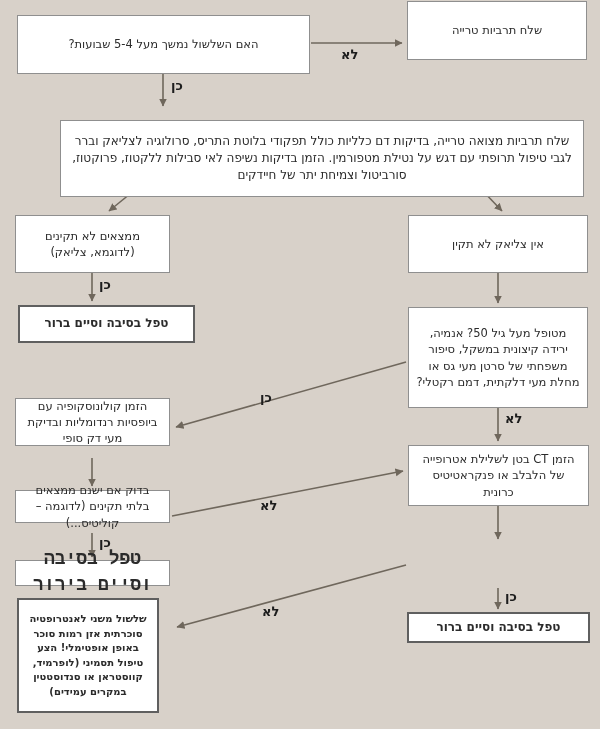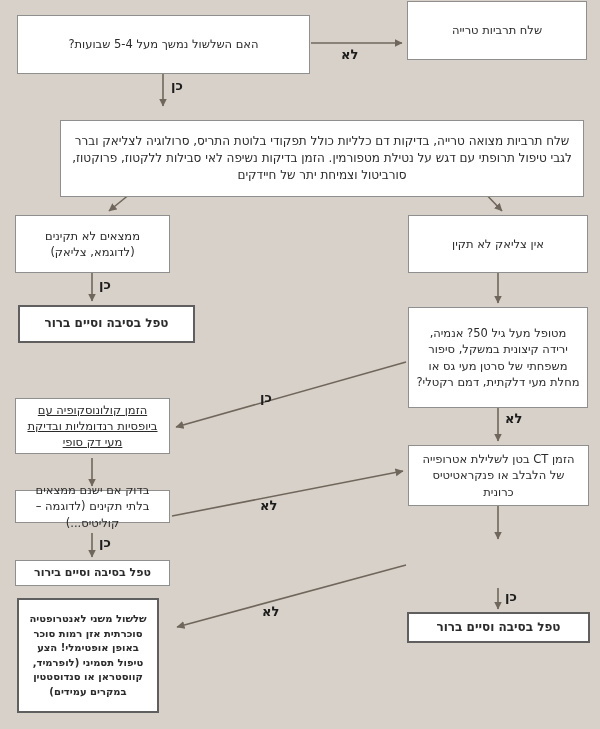--- a/index.html
+++ b/index.html
@@ -29,21 +29,22 @@
     box-sizing:border-box;
     direction:rtl;
   }
   .node.emph{
     font-weight:bold;
     border:2px solid #5f5f5f;
     font-size:12px;
   }
   .node.bold-thin{
     font-weight:bold;
-    font-size:11px;
+    font-size:18px;
+    font-family:Liberation Mono, monospace;
   }
   .edge-label{
     position:absolute;
     font-weight:bold;
     font-size:13px;
     color:#1d1d1d;
     direction:rtl;
     white-space:nowrap;
   }
   svg.connectors{
@@ -91,21 +92,21 @@
   <div class="node" style="left:16px;top:120px;width:524px;height:77px;font-size:12px;margin-left:44px;">שלח תרביות מצואה טרייה, בדיקות דם כלליות כולל תפקודי בלוטת התריס, סרולוגיה לצליאק וברר לגבי טיפול תרופתי עם דגש על נטילת מטפורמין. הזמן בדיקות נשיפה לאי סבילות ללקטוז, פרוקטוז, סורביטול וצמיחת יתר של חיידקים</div>
 
   <div class="node" style="left:15px;top:215px;width:155px;height:58px;">ממצאים לא תקינים (לדוגמא, צליאק)</div>
 
   <div class="node" style="left:408px;top:215px;width:180px;height:58px;">אין צליאק לא תקין</div>
 
   <div class="node emph" style="left:18px;top:305px;width:177px;height:38px;">טפל בסיבה וסיים ברור</div>
 
   <div class="node" style="left:408px;top:307px;width:180px;height:101px;">מטופל מעל גיל 50? אנמיה, ירידה קיצונית במשקל, סיפור משפחתי של סרטן מעי גס או מחלת מעי דלקתית, דמם רקטלי?</div>
 
-  <div class="node" style="left:15px;top:398px;width:155px;height:56px;text-decoration:underline;">הזמן קולונוסקופיה עם ביופסיות רנדומליות ובדיקת מעי דק סופי</div>
+  <div class="node" style="left:15px;top:398px;width:155px;height:48px;">הזמן קולונוסקופיה עם ביופסיות רנדומליות ובדיקת מעי דק סופי</div>
 
   <div class="node" style="left:408px;top:445px;width:181px;height:61px;">הזמן CT בטן לשלילת אטרופייה של הלבלב או פנקראטיטיס כרונית</div>
 
   <div class="node" style="left:15px;top:490px;width:155px;height:33px;">בדוק אם ישנם ממצאים בלתי תקינים (לדוגמה – קוליטיס...)</div>
 
 
   <div class="node bold-thin" style="left:15px;top:560px;width:155px;height:26px;">טפל בסיבה וסיים בירור</div>
 
   <div class="node emph" style="left:407px;top:612px;width:183px;height:31px;">טפל בסיבה וסיים ברור</div>
 

